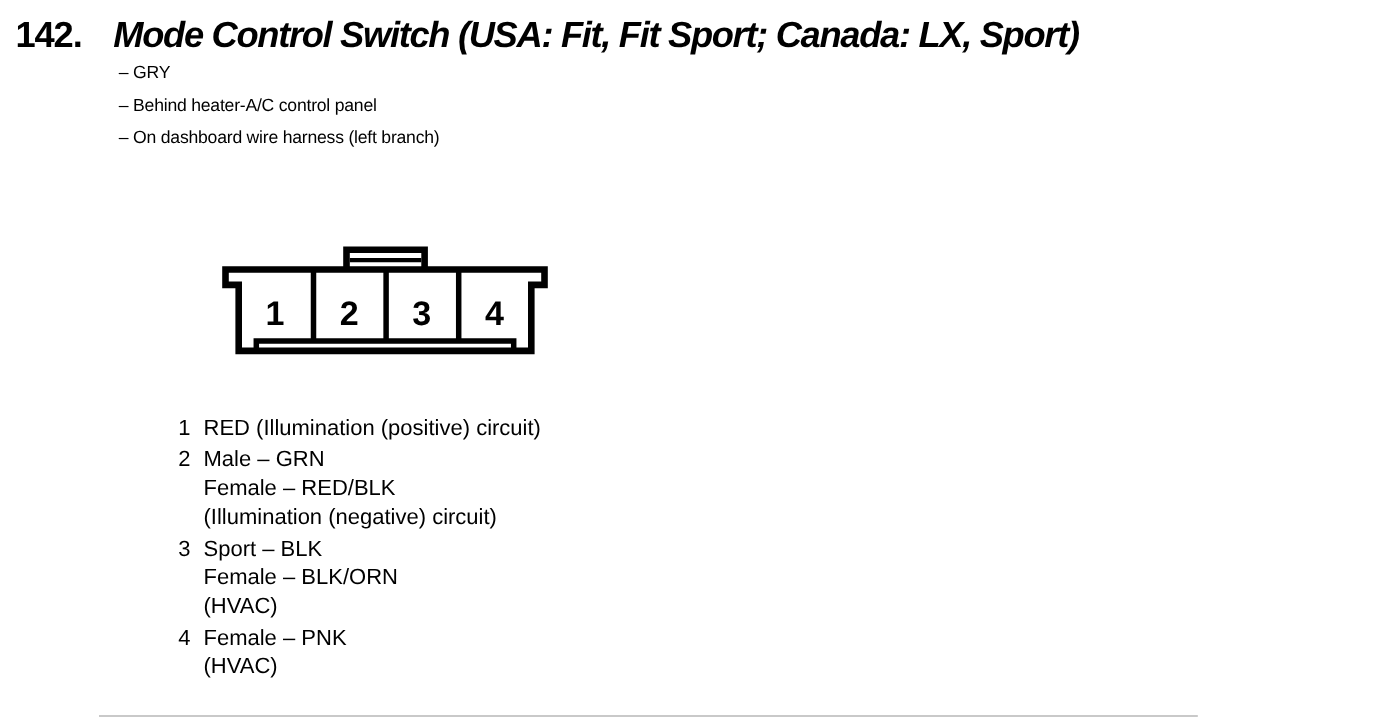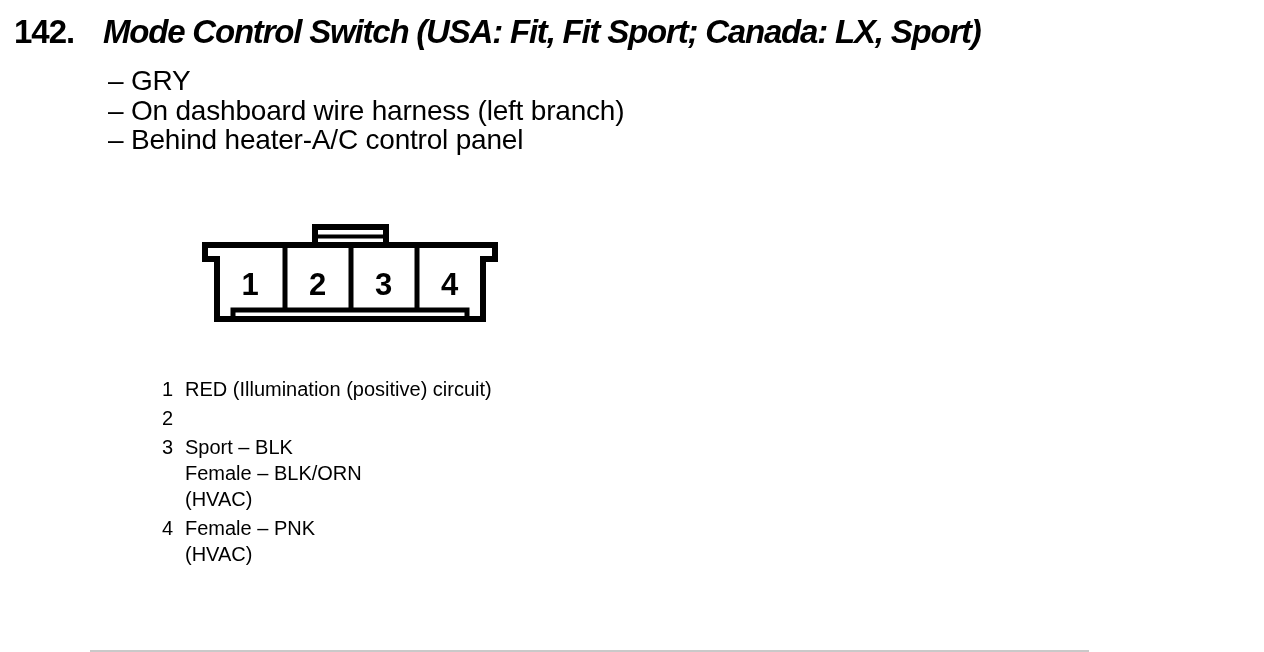--- a/index.html
+++ b/index.html
@@ -30,22 +30,22 @@
     font-size: 33px;
     font-weight: bold;
     letter-spacing: -1.2px;
     line-height: 38px;
     white-space: nowrap;
     font-style: italic;
   }
   .notes {
     position: absolute;
     left: 108px;
-    top: 66px;
-    font-size: 28px;
+    top: 52px;
+    font-size: 16px;
     line-height: 29.5px;
     letter-spacing: -0.2px;
     white-space: nowrap;
   }
   .connector {
     position: absolute;
     left: 0;
     top: 0;
   }
   .ln6 { stroke: #000; stroke-width: 6; }
@@ -82,22 +82,22 @@
 <body>
 
 <div class="page">
 
   <span class="fig-number">142.</span>
 
   <h1 class="fig-title">Mode Control Switch (USA: Fit, Fit Sport; Canada: LX, Sport)</h1>
 
   <div class="notes">
       <div>– GRY</div>
+      <div>– Behind heater-A/C control panel</div>
       <div>– On dashboard wire harness (left branch)</div>
-      <div>– Behind heater-A/C control panel</div>
     </div>
 
   <svg class="connector" width="1264" height="652" viewBox="0 0 1264 652">
 
     <g>
       <path d="M315 247 V227 H386 V247" fill="#ffffff" class="ln6"></path>
       <line x1="318" y1="236.5" x2="383" y2="236.5" class="ln4"></line>
     </g>
 
     <path d="M205 245 H495 V259 H483 V319 H217 V259 H205 Z" fill="#ffffff" class="ln6"></path>
@@ -116,20 +116,25 @@
 
   <div class="pin-list">
       <div class="pin-group">
         <span class="pin-no">1</span>
         <div class="pin-lines">
           <div>RED (Illumination (positive) circuit)</div>
         </div>
       </div>
       <div class="pin-group">
         <span class="pin-no">2</span>
+        <div class="pin-lines">
+          <div>Male – GRN</div>
+          <div>Female – RED/BLK</div>
+          <div>(Illumination (negative) circuit)</div>
+        </div>
       </div>
       <div class="pin-group">
         <span class="pin-no">3</span>
         <div class="pin-lines">
           <div>Sport – BLK</div>
           <div>Female – BLK/ORN</div>
           <div>(HVAC)</div>
         </div>
       </div>
       <div class="pin-group">

